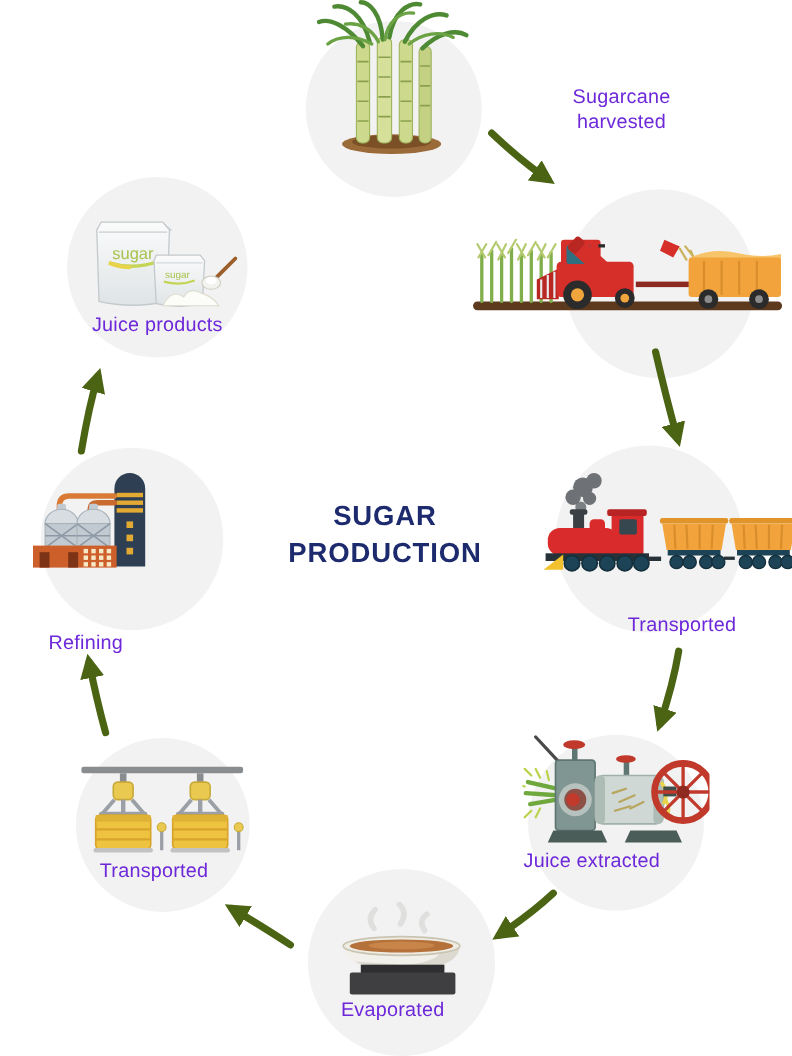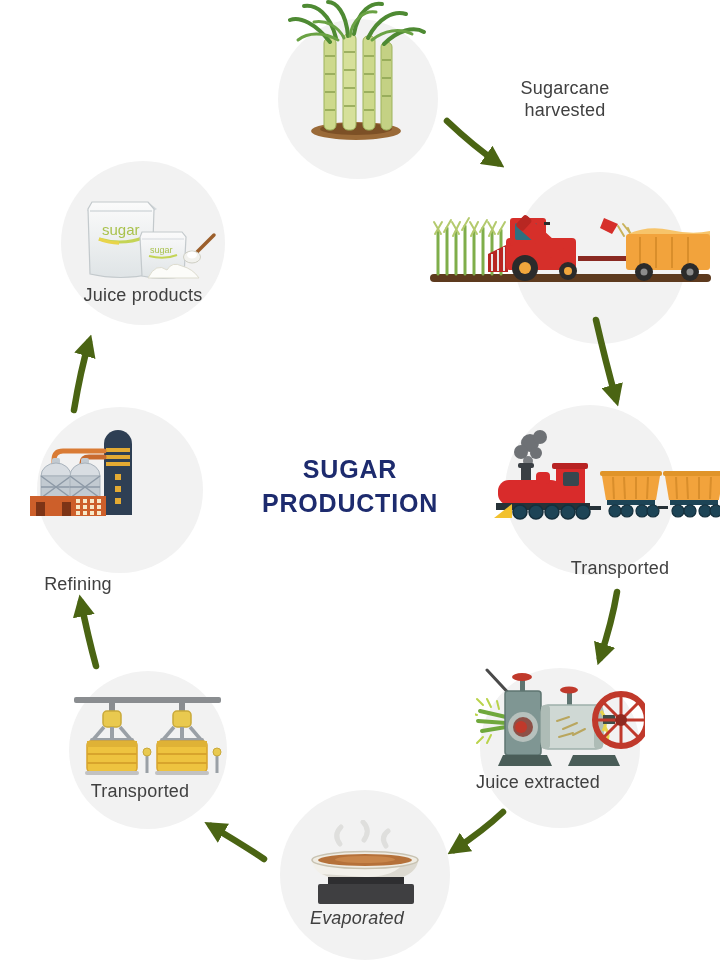--- a/index.html
+++ b/index.html
@@ -3,21 +3,21 @@
 <meta charset="utf-8">
 <style>
   html,body{margin:0;padding:0;background:#ffffff;}
   .canvas{
     position:relative;width:720px;height:960px;background:#ffffff;
     overflow:hidden;font-family:"Liberation Sans",sans-serif;
   }
   .node-circle{position:absolute;border-radius:50%;background:#f2f2f2;}
   .illus{position:absolute;}
   .stage-label{
-    position:absolute;color:#404040;font-size:18px;line-height:22px;
+    position:absolute;color:#6d28d9;font-size:18px;line-height:22px;
     text-align:center;letter-spacing:0.2px;
   }
   .title-block{
     position:absolute;left:230px;top:452px;width:240px;text-align:center;
     color:#1d2b6e;font-weight:bold;font-size:25px;line-height:34px;letter-spacing:0.8px;
   }
   .arrow-layer{position:absolute;left:0;top:0;pointer-events:none;}
   svg{display:block;}
 </style>
 </head>
@@ -446,18 +446,18 @@
         <line x1="130" y1="47" x2="113" y2="64" stroke="#9c5f2c" stroke-width="3.5" stroke-linecap="round"></line>
         <ellipse cx="108" cy="69" rx="8.5" ry="6" fill="#f2f2ee" stroke="#cfcfc4"></ellipse>
         <ellipse cx="108" cy="67" rx="5" ry="3.5" fill="#ffffff"></ellipse>
       </g>
     </svg>
   </div>
 
   <div class="stage-label" style="left:500px;top:77px;width:130px;">Sugarcane harvested</div>
   <div class="stage-label" style="left:545px;top:526px;width:150px;margin-top:31px;">Transported</div>
   <div class="stage-label" style="left:458px;top:771px;width:160px;">Juice extracted</div>
-  <div class="stage-label" style="left:274px;top:907px;width:166px;font-style:italic;">Evaporated</div>
+  <div class="stage-label" style="left:274px;top:907px;width:166px;">Evaporated</div>
   <div class="stage-label" style="left:57px;top:780px;width:166px;">Transported</div>
   <div class="stage-label" style="left:8px;top:547px;width:140px;margin-top:26px;">Refining</div>
   <div class="stage-label" style="left:58px;top:284px;width:170px;">Juice products</div>
 
 </div>
 
 </body></html>

